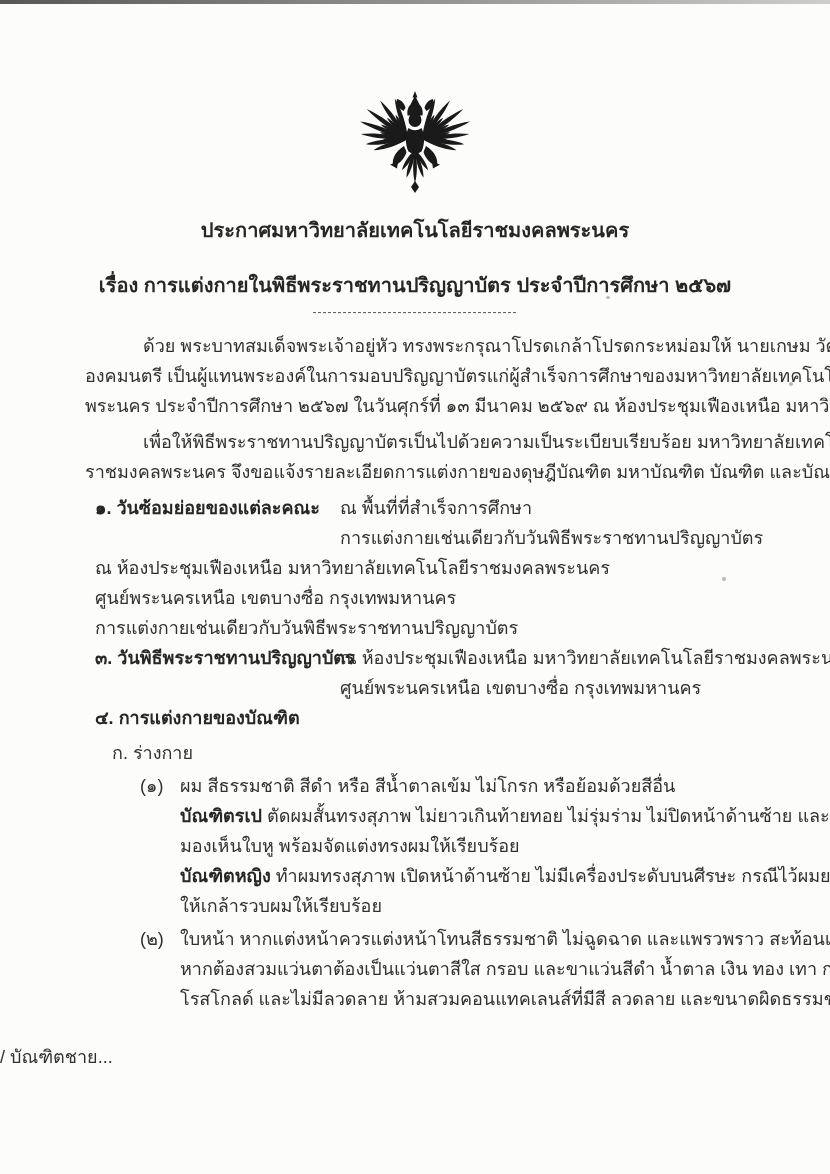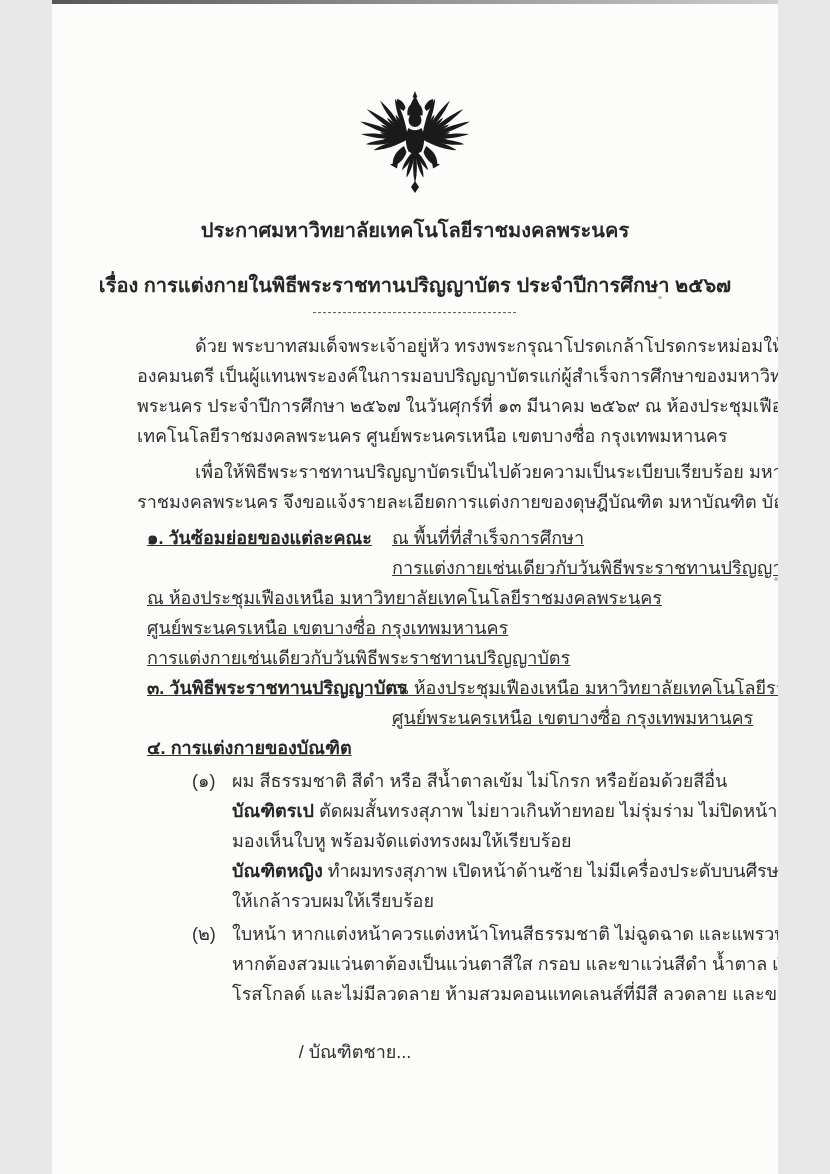--- a/index.html
+++ b/index.html
@@ -1,18 +1,18 @@
 <!DOCTYPE html>
 <html><head>
 <meta charset="utf-8">
 <style>
   html, body { margin: 0; padding: 0; background: #e8e8e8; }
   .page {
     position: relative;
-    width: 726px;
+    width: 830px;
     height: 1174px;
     margin: 0 auto;
     background: #fcfcfa;
     color: #303030;
     font-family: "Liberation Sans", "DejaVu Sans", sans-serif;
     font-size: 18px;
     overflow: hidden;
   }
   .top-edge {
     position: absolute; top: 0; left: 0; right: 0; height: 4px;
@@ -32,32 +32,32 @@
   .title.t2 { margin-top: 25px; }
   .divider { text-align: center; font-size: 12px; color: #555; line-height: 18px; margin-top: 3px; letter-spacing: 1px; }
 
   .para { margin: 0 40px 0 85px; }
   .para .ln { line-height: 30px; white-space: nowrap; }
   .para .ln.indent { padding-left: 58px; }
   .para.p1 { margin-top: 10px; }
   .para.p2 { margin-top: 6px; }
 
   .schedule { margin: 6px 0 0 95px; }
-  .sched-row { display: grid; grid-template-columns: 245px 1fr; align-items: start; text-decoration: underline; }
+  .sched-row { display: grid; grid-template-columns: 245px 1fr; align-items: start; }
   .sched-label { font-weight: bold; color: #262626; line-height: 30px; white-space: nowrap; }
   .sched-details .ln { line-height: 30px; white-space: nowrap; }
 
   .section-a { margin: 5px 0 0 112px; line-height: 30px; }
 
   .clause { display: grid; grid-template-columns: 40px 1fr; margin: 3px 40px 0 140px; }
   .clause .marker { line-height: 30px; }
   .clause .body .ln { line-height: 30px; white-space: nowrap; }
   .lead { font-weight: bold; color: #262626; }
 
-  .footer-note { margin-top: 28px; text-align: center; padding-right: 120px; line-height: 30px; }
+  .footer-note { margin-top: 28px; text-align: left; padding-right: 120px; line-height: 30px; }
 </style>
 </head>
 <body>
 
 <div class="page">
   <div class="top-edge"></div>
   <div class="speck s1"></div>
   <div class="speck s2"></div>
   <div class="speck s3"></div>
 
@@ -124,21 +124,20 @@
   </div>
 
   <div class="title t1">ประกาศมหาวิทยาลัยเทคโนโลยีราชมงคลพระนคร</div>
   <div class="title t2">เรื่อง การแต่งกายในพิธีพระราชทานปริญญาบัตร ประจำปีการศึกษา ๒๕๖๗</div>
   <div class="divider">-----------------------------------------</div>
 
   <div class="para p1">
     <div class="ln indent">ด้วย พระบาทสมเด็จพระเจ้าอยู่หัว ทรงพระกรุณาโปรดเกล้าโปรดกระหม่อมให้ นายเกษม วัฒนชัย</div>
     <div class="ln">องคมนตรี เป็นผู้แทนพระองค์ในการมอบปริญญาบัตรแก่ผู้สำเร็จการศึกษาของมหาวิทยาลัยเทคโนโลยีราชมงคล</div>
     <div class="ln">พระนคร ประจำปีการศึกษา ๒๕๖๗ ในวันศุกร์ที่ ๑๓ มีนาคม ๒๕๖๙ ณ ห้องประชุมเฟืองเหนือ มหาวิทยาลัย</div>
-    <div class="ln">เทคโนโลยีราชมงคลพระนคร ศูนย์พระนครเหนือ เขตบางซื่อ กรุงเทพมหานคร</div>
   </div>
 
   <div class="para p2">
     <div class="ln indent">เพื่อให้พิธีพระราชทานปริญญาบัตรเป็นไปด้วยความเป็นระเบียบเรียบร้อย มหาวิทยาลัยเทคโนโลยี</div>
     <div class="ln">ราชมงคลพระนคร จึงขอแจ้งรายละเอียดการแต่งกายของดุษฎีบัณฑิต มหาบัณฑิต บัณฑิต และบัณฑิตกิตติมศักดิ์</div>
   </div>
 
   <div class="schedule">
     <div class="sched-row">
       <div class="sched-label">๑. วันซ้อมย่อยของแต่ละคณะ</div>
@@ -160,20 +159,21 @@
         <div class="ln">ณ ห้องประชุมเฟืองเหนือ มหาวิทยาลัยเทคโนโลยีราชมงคลพระนคร</div>
         <div class="ln">ศูนย์พระนครเหนือ เขตบางซื่อ กรุงเทพมหานคร</div>
       </div>
     </div>
     <div class="sched-row">
       <div class="sched-label">๔. การแต่งกายของบัณฑิต</div>
       <div class="sched-details"></div>
     </div>
   </div>
 
+  <div class="section-a">ก. ร่างกาย</div>
 
   <div class="clause">
     <div class="marker">(๑)</div>
     <div class="body">
       <div class="ln">ผม สีธรรมชาติ สีดำ หรือ สีน้ำตาลเข้ม ไม่โกรก หรือย้อมด้วยสีอื่น</div>
       <div class="ln"><span class="lead">บัณฑิตรเป</span><span> ตัดผมสั้นทรงสุภาพ ไม่ยาวเกินท้ายทอย ไม่รุ่มร่าม ไม่ปิดหน้าด้านซ้าย และต้อง</span></div>
       <div class="ln">มองเห็นใบหู พร้อมจัดแต่งทรงผมให้เรียบร้อย</div>
       <div class="ln"><span class="lead">บัณฑิตหญิง</span><span> ทำผมทรงสุภาพ เปิดหน้าด้านซ้าย ไม่มีเครื่องประดับบนศีรษะ กรณีไว้ผมยาว</span></div>
       <div class="ln">ให้เกล้ารวบผมให้เรียบร้อย</div>
     </div>

